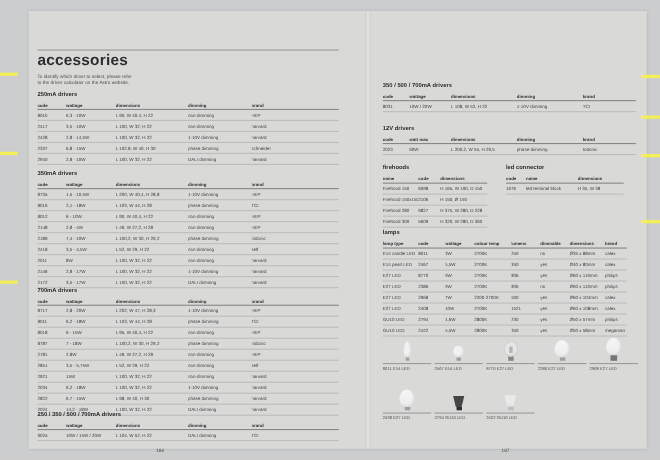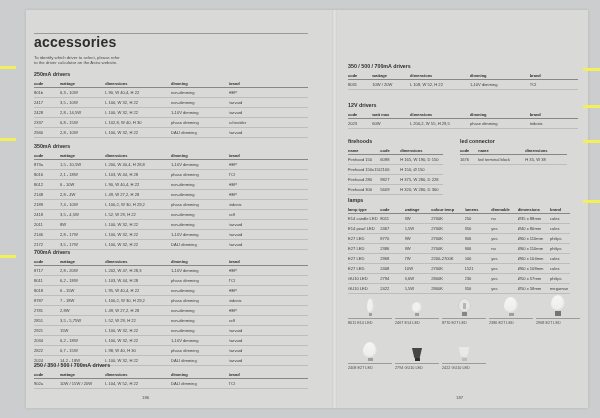--- a/index.html
+++ b/index.html
@@ -9,21 +9,21 @@
     font-family:"Liberation Sans", sans-serif;
     -webkit-font-smoothing:antialiased;
   }
   .spread{position:absolute;left:26px;top:10px;width:562px;height:398px;background:#d9d9d8;box-shadow:0 0 3px rgba(0,0,0,0.12);}
   .spine{position:absolute;left:332px;top:10px;width:5px;height:398px;
     background:linear-gradient(90deg,rgba(0,0,0,0.05),rgba(255,255,255,0.28) 50%,rgba(0,0,0,0.04));}
   .mk{position:absolute;height:3px;background:#f2ef59;}
   .mk.l{left:0;width:16px;}
   .mk.r{right:0;width:17px;}
 
-  .col{position:absolute;top:0;height:368px;}
+  .col{position:absolute;top:12px;height:368px;}
   .lcol{left:34px;width:274px;}
   .rcol{left:348px;width:230px;}
 
   .toprule{position:absolute;left:0;top:33px;width:100%;height:1px;background:#9a9a9a;}
   h1.title{position:absolute;left:0;top:35px;margin:0;font-size:14px;line-height:15px;font-weight:bold;letter-spacing:.2px;color:#2e2e2e;}
   .sub{position:absolute;left:0;top:55px;margin:0;width:110px;font-size:4.3px;line-height:5.2px;color:#4a4a4a;}
 
   .sec{position:absolute;left:0;width:100%;}
   .stitle{font-size:5.3px;line-height:6px;font-weight:bold;color:#2d2d2d;margin:0 0 2.5px 0;white-space:nowrap;}
   .tbl{width:100%;}

